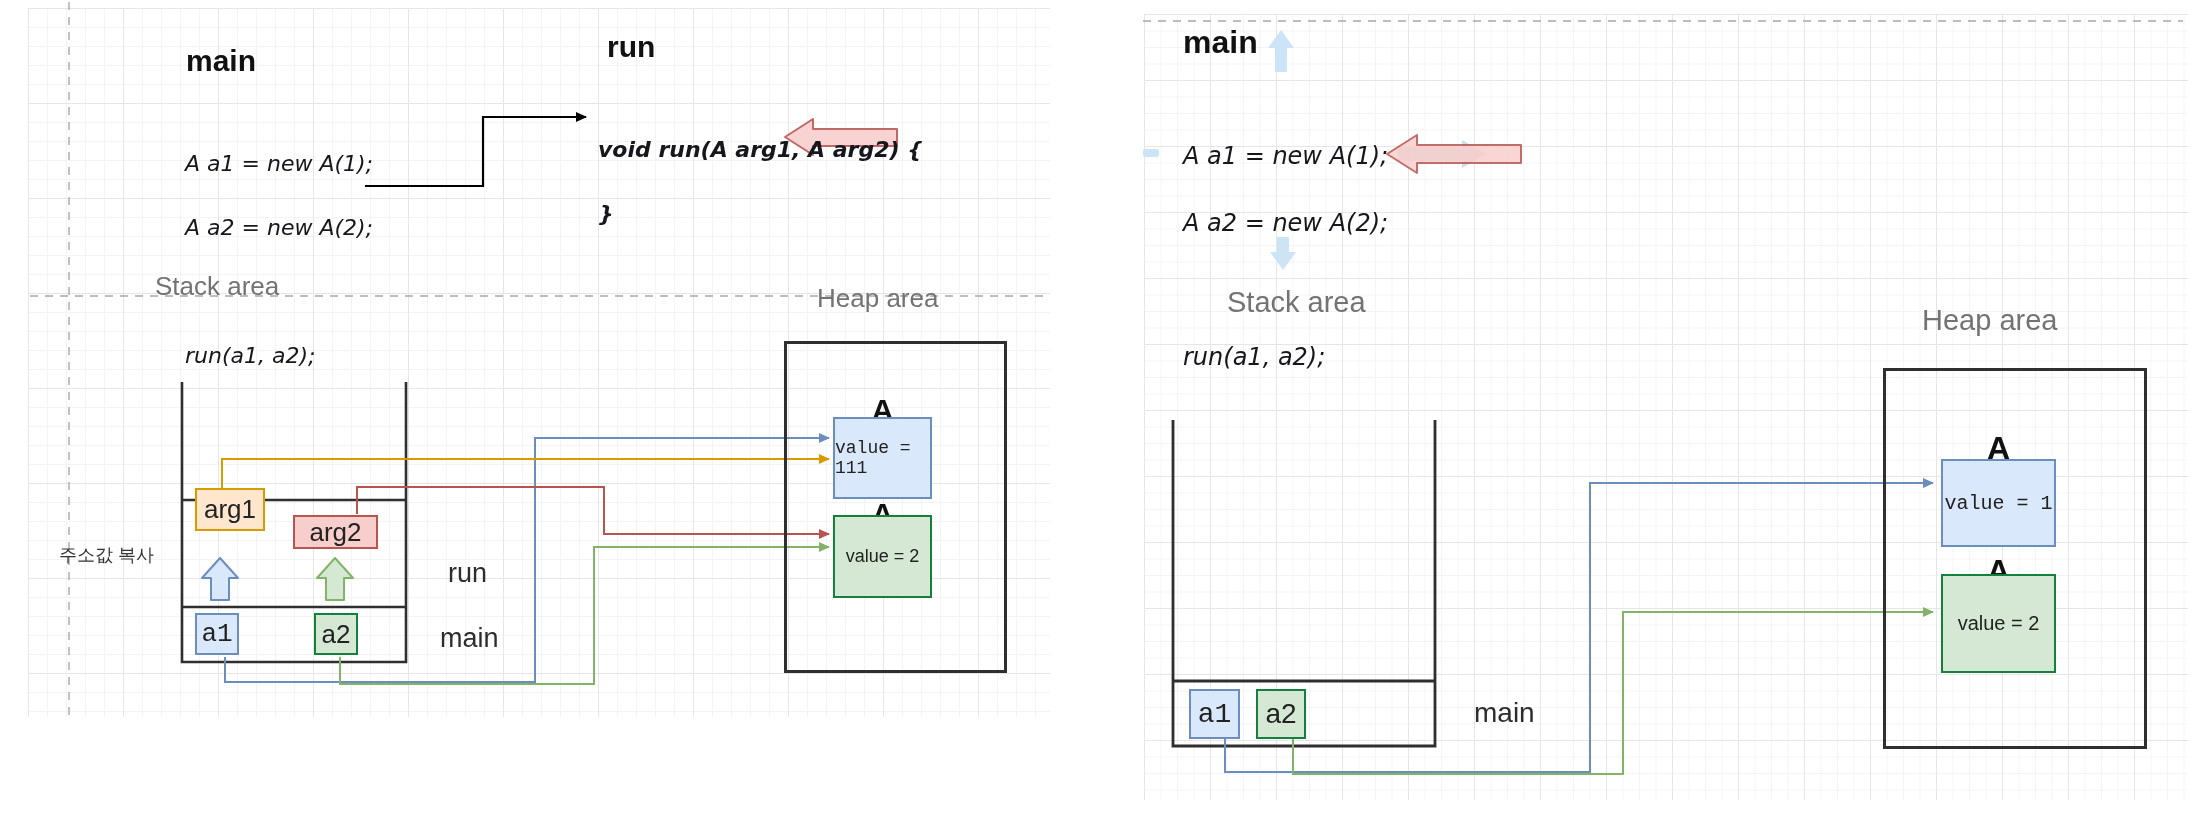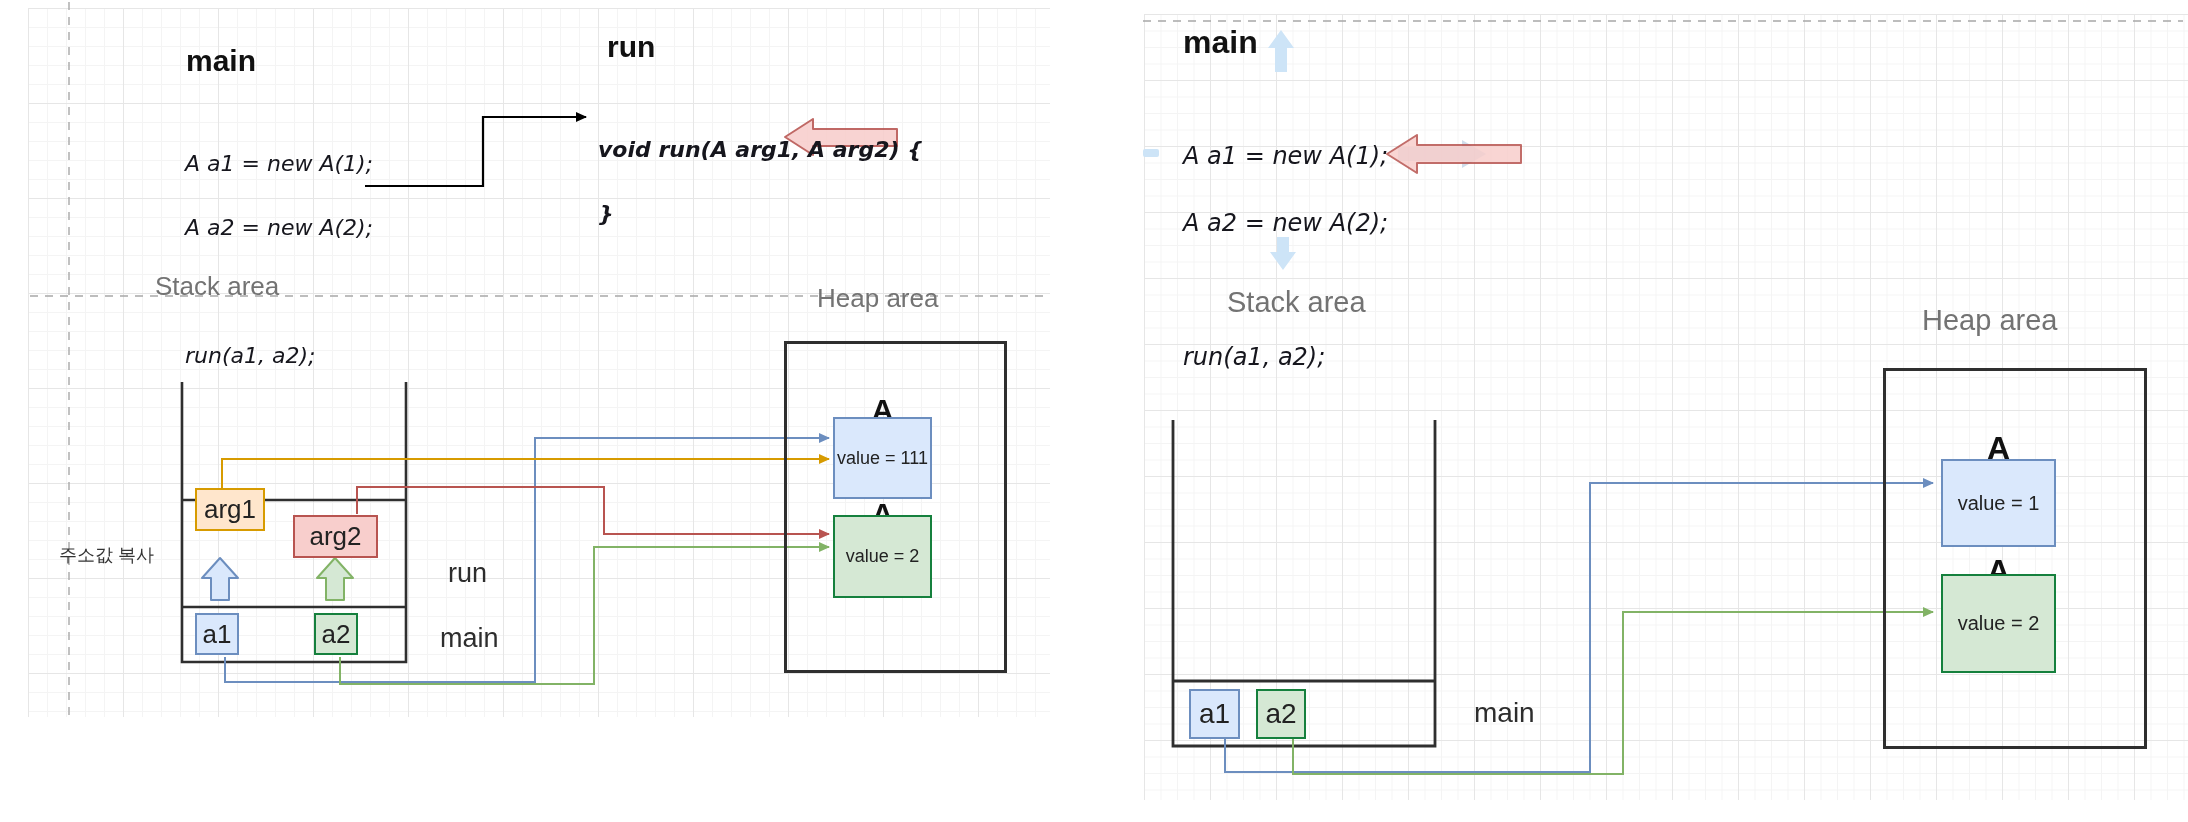--- a/index.html
+++ b/index.html
@@ -22,21 +22,21 @@
     background-size:66px 100%,100% 66px,16.5px 100%,100% 16.5px;}
   svg.overlay{position:absolute;left:0;top:0;width:2188px;height:822px;pointer-events:none;}
   .abs{position:absolute;}
   .heading{font-weight:bold;color:#111;}
   .code{font-family:"DejaVu Sans",sans-serif;font-style:italic;color:#16161d;white-space:pre;}
   .code .code-line{min-height:26px;line-height:26px;font-size:22px;}
   .code.rt .code-line{min-height:29px;line-height:29px;font-size:24px;}
   .arealabel{color:#737373;}
   .framelabel{color:#2d2d2d;}
   .vbox{position:absolute;display:flex;align-items:center;justify-content:center;box-sizing:border-box;color:#222;}
-  .vbox.blue{background:#dae8fc;border:2px solid #6c8ebf;}
+  .vbox.blue{background:#dae8fc;border:2px solid #6c8ebf;font-family:Liberation Mono, monospace;}
   .vbox.green{background:#d5e8d4;border:2px solid #15803d;}
   .vbox.orange{background:#ffe6cc;border:2px solid #d79b00;}
   .vbox.pink{background:#f8cecc;border:2px solid #b85450;}
   .heapbox{position:absolute;border:3px solid #2f2f2f;box-sizing:border-box;background:transparent;}
   .heap-a{position:absolute;font-weight:bold;color:#111;text-align:center;}
   .korean{color:#333;}
 </style>
 </head>
 <body>
 
@@ -112,21 +112,21 @@
   </div>
 
   <div class="abs arealabel" style="left:155px;top:271px;font-size:26px;">Stack area</div>
   <div class="abs arealabel" style="left:817px;top:283px;font-size:26px;">Heap area</div>
 
   <div class="abs korean" style="left:59px;top:543px;font-size:18px;">주소값 복사</div>
 
   <div class="vbox orange" style="left:195px;top:488px;width:70px;height:43px;font-size:26px;">
       <span>arg1</span>
     </div>
-  <div class="vbox pink" style="left:293px;top:515px;width:85px;height:43px;font-size:26px;">
+  <div class="vbox pink" style="left:293px;top:515px;width:85px;height:34px;font-size:26px;">
       <span>arg2</span>
     </div>
   <div class="vbox blue" style="left:195px;top:613px;width:44px;height:42px;font-size:26px;">
       <span>a1</span>
     </div>
   <div class="vbox green" style="left:314px;top:613px;width:44px;height:42px;font-size:26px;">
       <span>a2</span>
     </div>
 
   <div class="abs framelabel" style="left:448px;top:558px;font-size:27px;">run</div>

